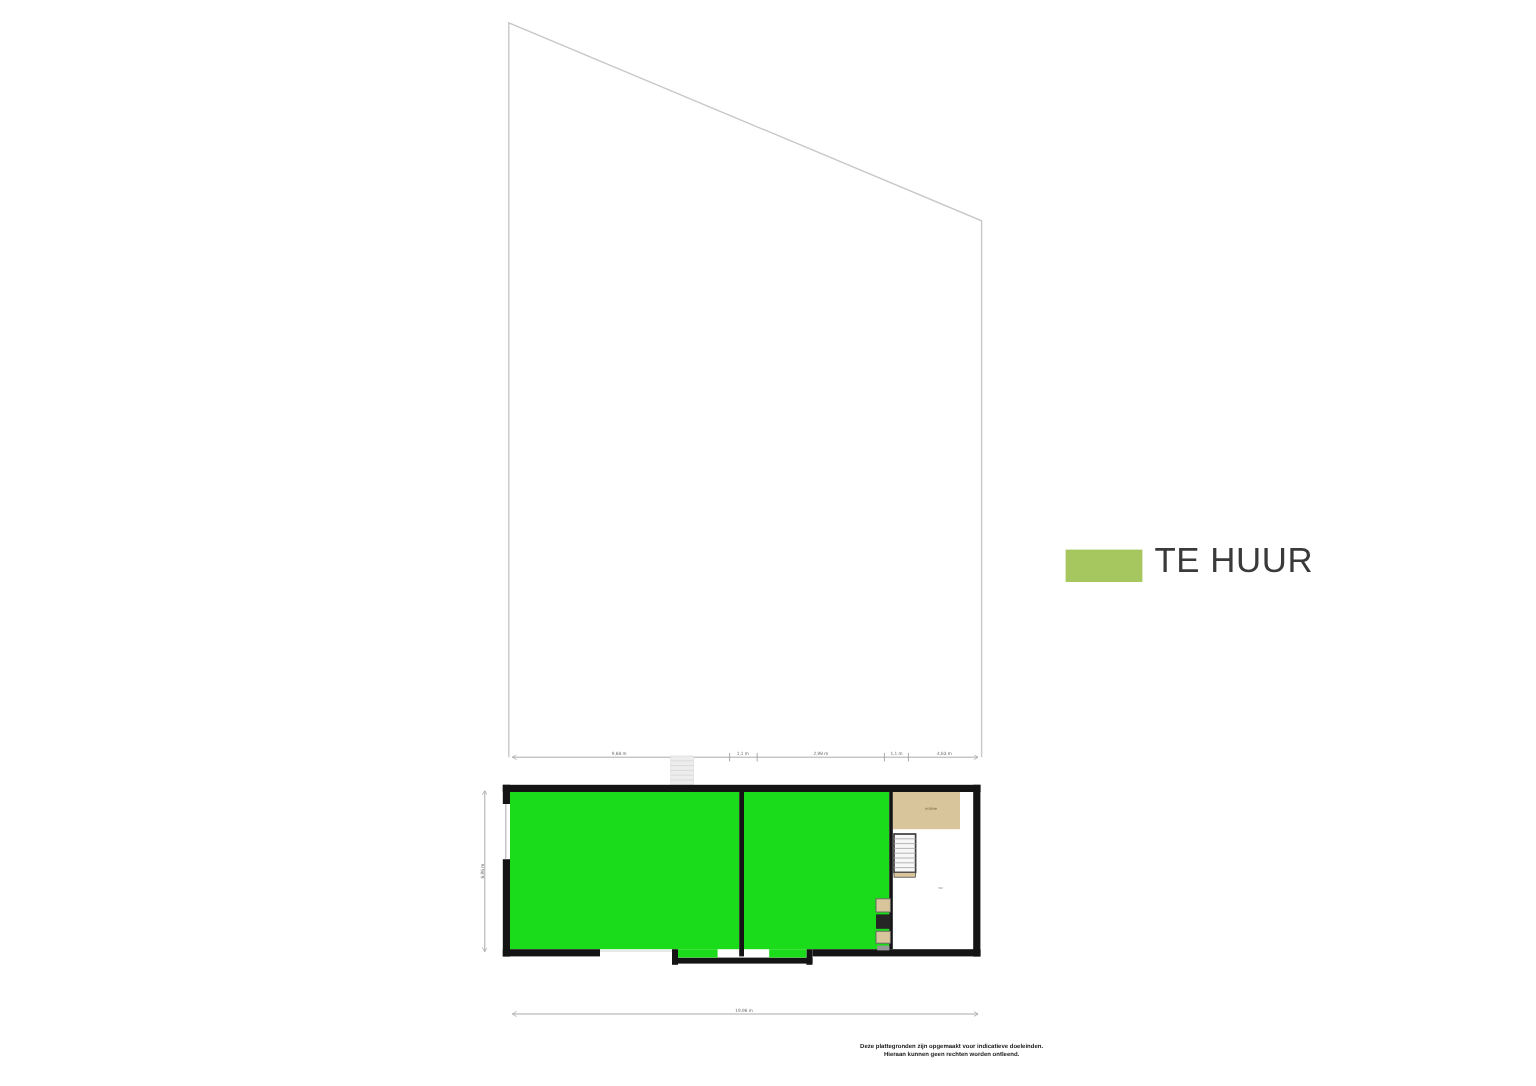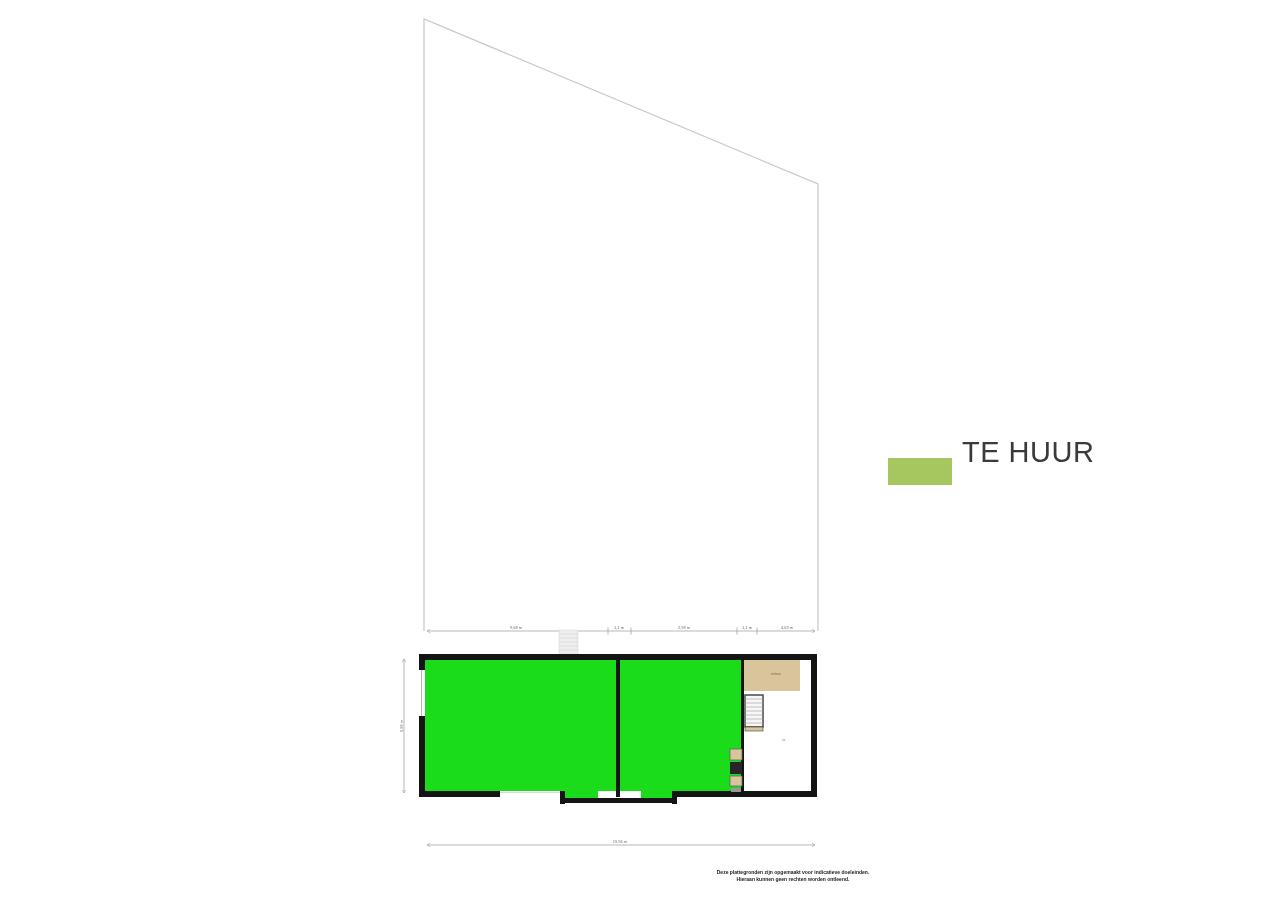--- a/index.html
+++ b/index.html
@@ -25,21 +25,21 @@
   .dimlabel.vert{
     transform:translate(-50%,-50%) rotate(-90deg);
   }
   .roomlabel{font-size:3.5px;color:#7c6c49;white-space:nowrap;transform:translateX(-50%);line-height:4px;}
   .halllabel{font-size:3px;color:#8a8a8a;white-space:nowrap;transform:translateX(-50%);line-height:3px;}
   .legend-swatch{
     left:888px;top:458px;width:64px;height:27px;
     background:var(--legend-swatch);
   }
   .legend-label{
-    left:962px;top:436px;font-size:29px;color:#3a3a3a;
+    left:962px;top:452px;font-size:29px;color:#3a3a3a;
     letter-spacing:0.5px;white-space:nowrap;
   }
   .disclaimer{
     left:643px;top:869px;width:300px;text-align:center;
     font-size:5px;font-weight:bold;color:#1a1a1a;line-height:6.5px;
     white-space:nowrap;
   }
 </style>
 </head>
 <body>

